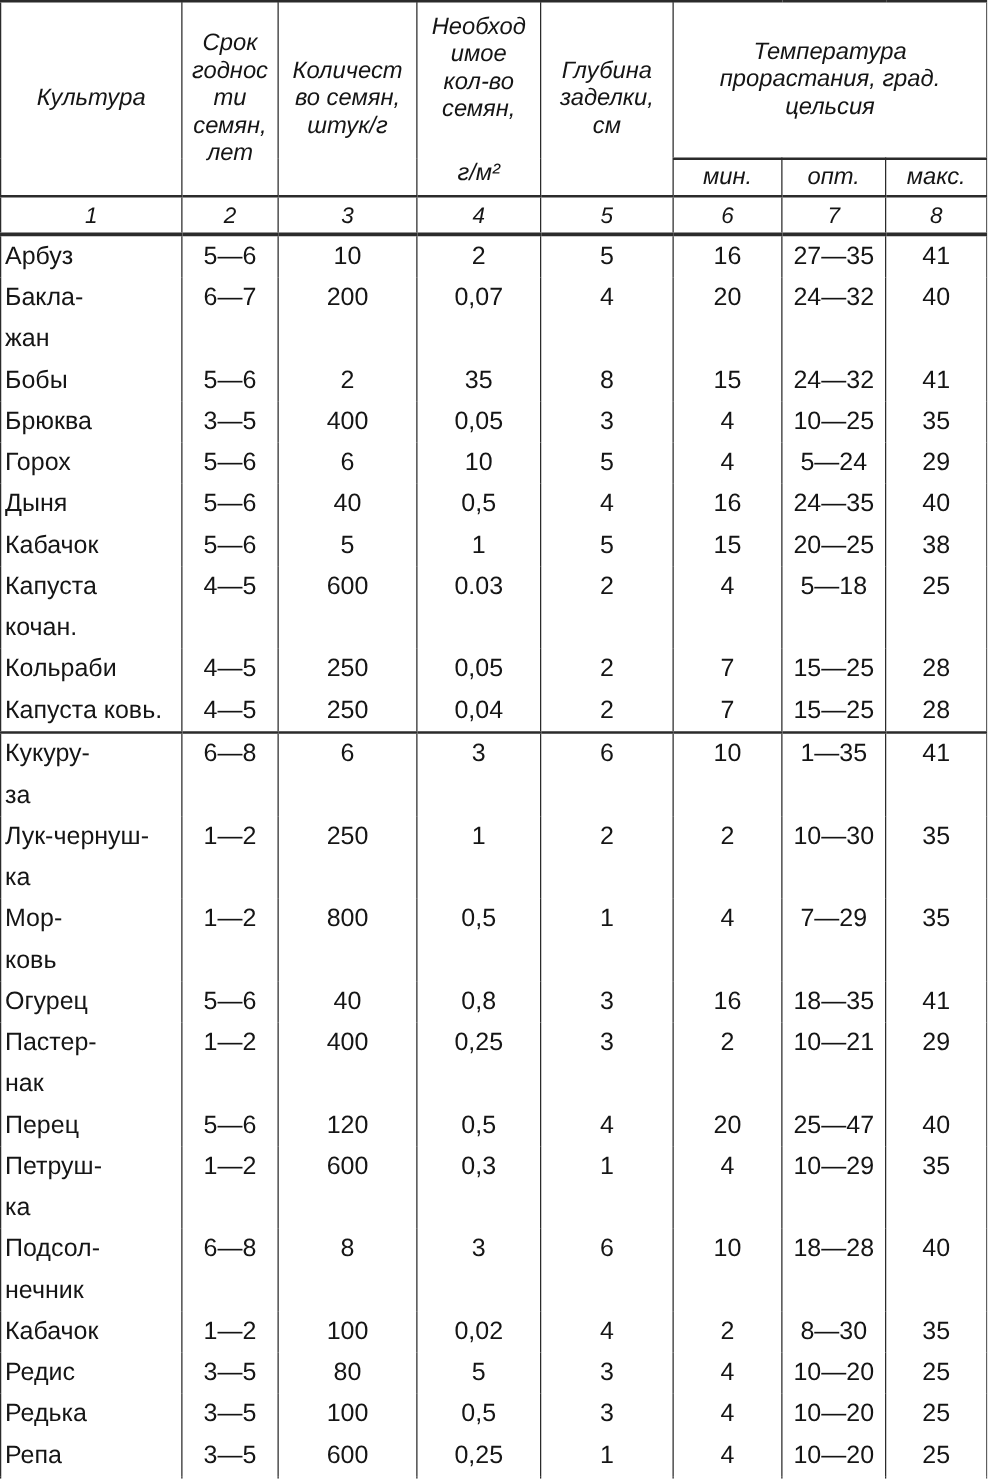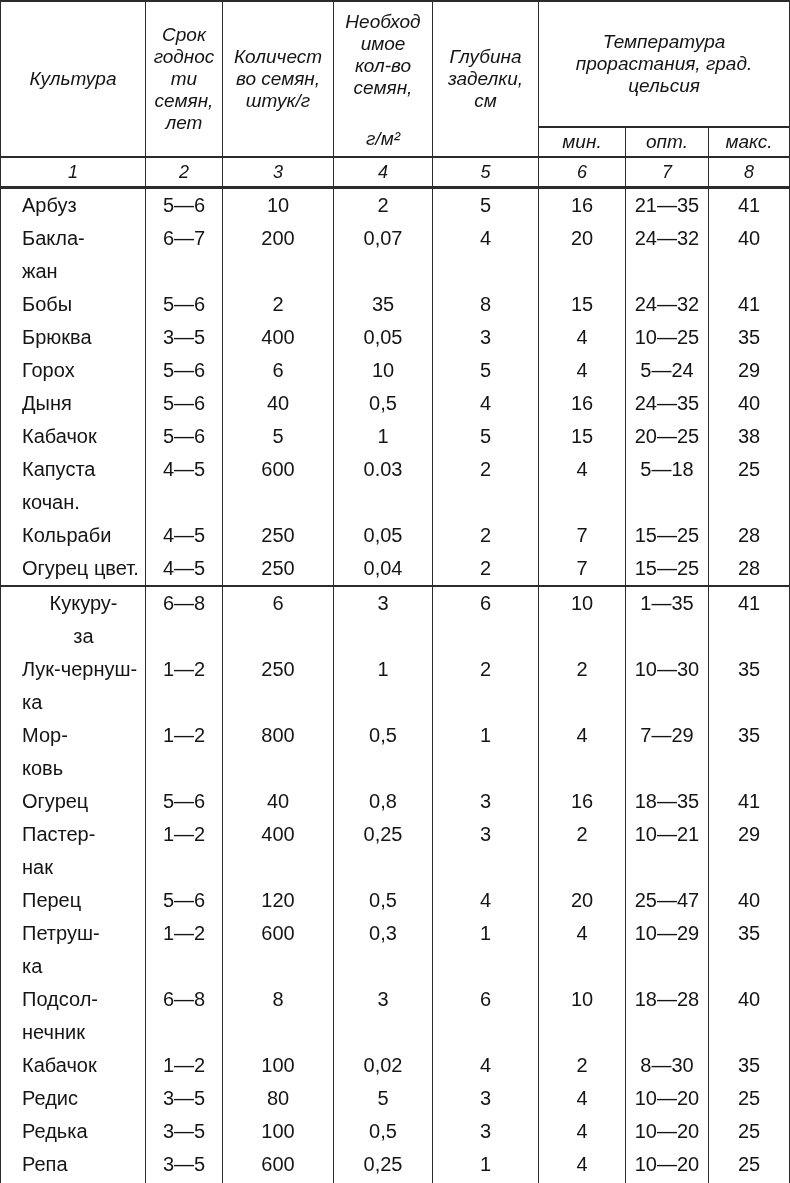--- a/index.html
+++ b/index.html
@@ -77,25 +77,24 @@
   tbody td{
     font-size:20px;
     line-height:33px;
     vertical-align:top;
     text-align:center;
     border-top:none;
     border-bottom:none;
   }
   tbody td.name{
     text-align:left;
-    padding-left:21px;
+    padding-left:3px;
   }
   tbody tr.section-start td{
     border-top:2.5px solid var(--line);
-    text-align:center;
   }
   tfoot td{height:4px}
 </style>
 </head>
 <body>
 
 <div class="page">
   <table class="seed-table">
     <colgroup>
       <col class="c1">
@@ -138,21 +137,21 @@
       </tr>
     </thead>
     <tbody>
         <tr>
     <td class="name">Арбуз</td>
     <td>5—6</td>
     <td>10</td>
     <td>2</td>
     <td>5</td>
     <td>16</td>
-    <td>21—35</td>
+    <td>27—35</td>
     <td>41</td>
   </tr>
         <tr>
     <td class="name">Бакла-<br>жан</td>
     <td>6—7</td>
     <td>200</td>
     <td>0,07</td>
     <td>4</td>
     <td>20</td>
     <td>24—32</td>
@@ -222,21 +221,21 @@
     <td class="name">Кольраби</td>
     <td>4—5</td>
     <td>250</td>
     <td>0,05</td>
     <td>2</td>
     <td>7</td>
     <td>15—25</td>
     <td>28</td>
   </tr>
         <tr>
-    <td class="name">Огурец цвет.</td>
+    <td class="name">Капуста ковь.</td>
     <td>4—5</td>
     <td>250</td>
     <td>0,04</td>
     <td>2</td>
     <td>7</td>
     <td>15—25</td>
     <td>28</td>
   </tr>
         <tr class="section-start">
     <td class="name">Кукуру-<br>за</td>

